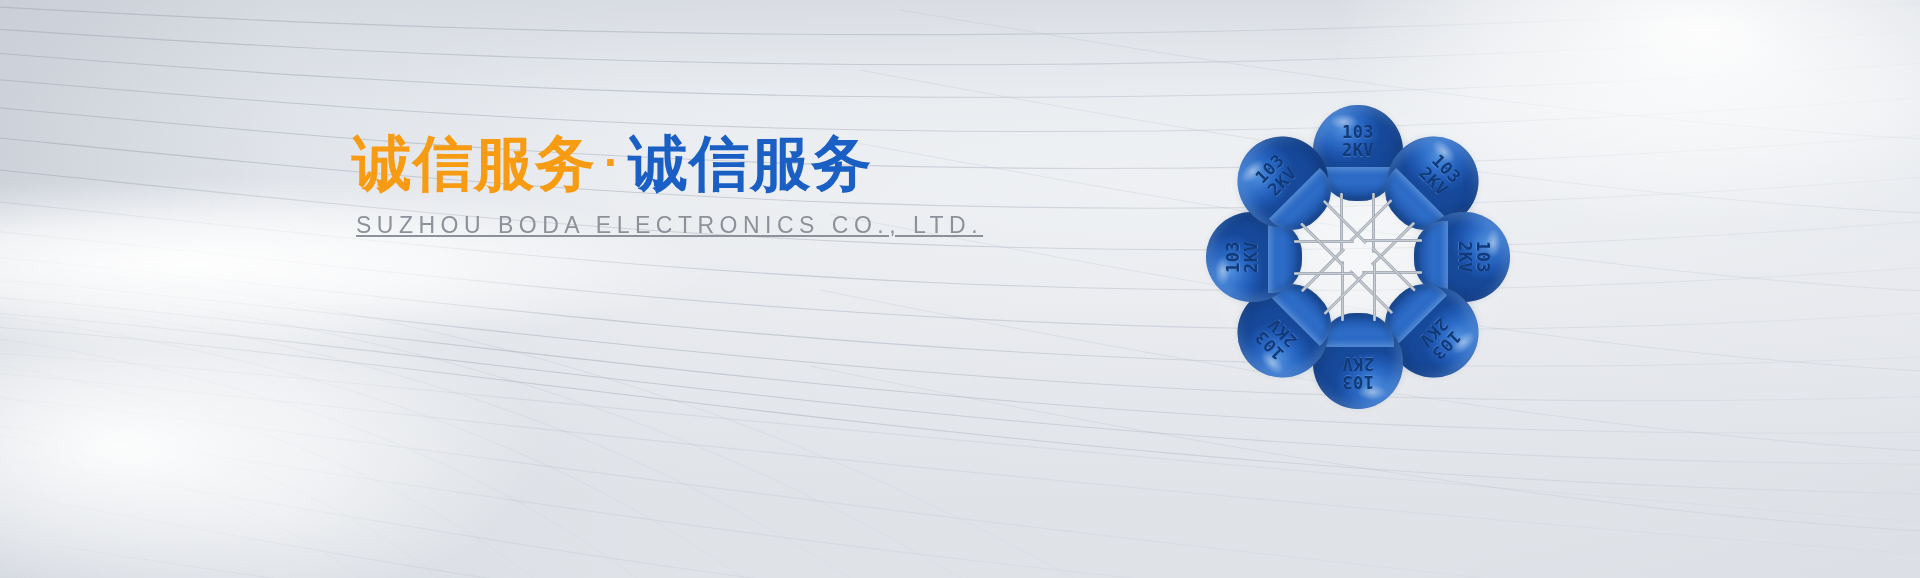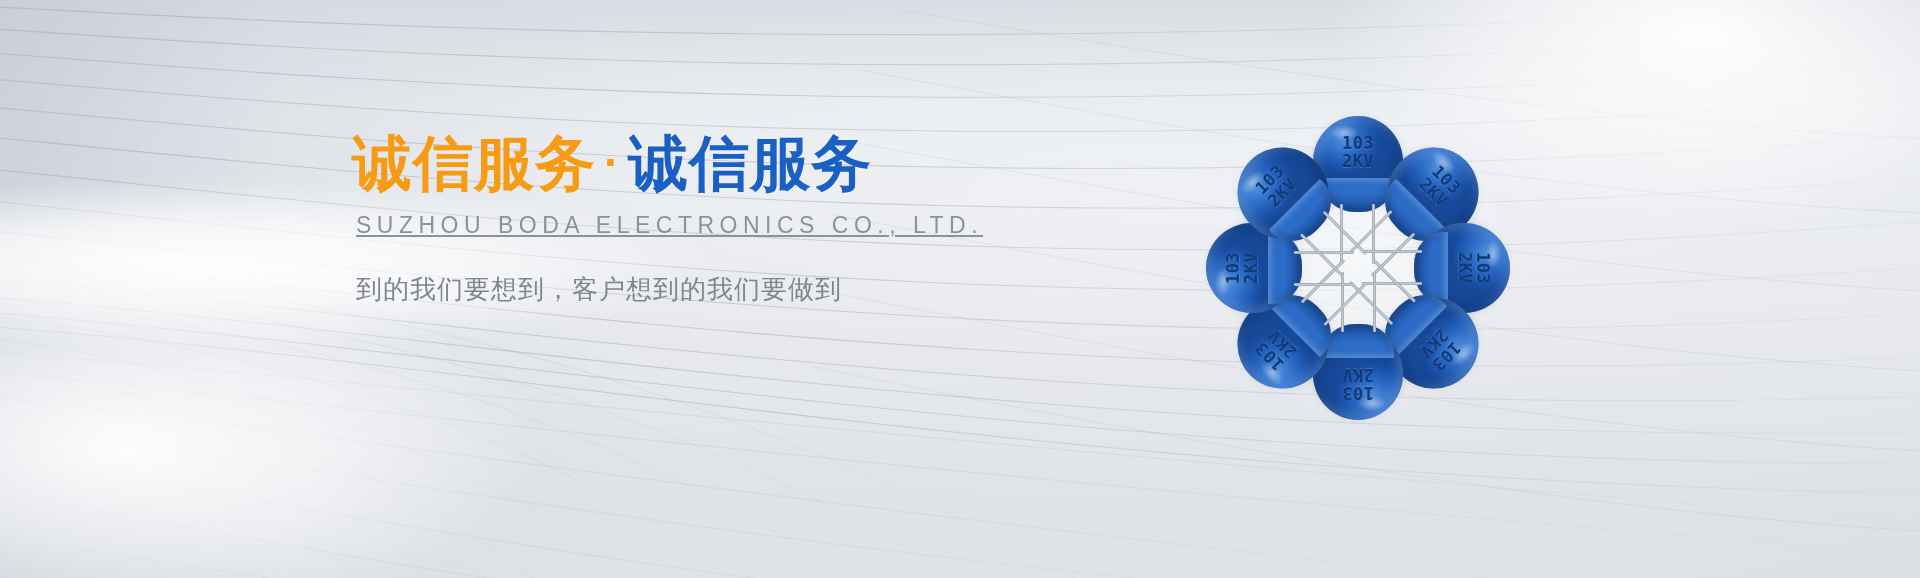--- a/index.html
+++ b/index.html
@@ -110,21 +110,21 @@
     line-height: 1.92;
     color: #80858d;
     letter-spacing: 1px;
     white-space: nowrap;
   }
 
   
   .caps-wrap {
     position: absolute;
     left: 1148px;
-    top: 58px;
+    top: 47px;
     width: 420px;
     height: 420px;
   }
   .cap {
     position: absolute;
     left: 50%;
     top: 50%;
     width: 0; height: 0;
   }
   .cap-inner {
@@ -271,21 +271,20 @@
   <div class="bg-vignette"></div>
 
   <div class="text-block">
     <h1 class="headline">
       <span class="hl-orange">诚信服务</span><span class="hl-dot">·</span><span class="hl-blue">诚信服务</span>
     </h1>
 
     <div class="subtitle">SUZHOU BODA ELECTRONICS CO., LTD.</div>
 
     <div class="body-copy">
-      <div class="body-line">到的我们要想到，客户想到的我们要做到</div>
     </div>
   </div>
 
   <div class="caps-wrap">
     <div class="caps-shadow"></div>
 
     <div class="cap" style="transform: translate(9.06239e-15px, -148px) rotate(0deg); transform-origin: 0px 0px;">
       <div class="cap-inner">
         <div class="cap-body"></div>
         <div class="cap-skirt"></div>

